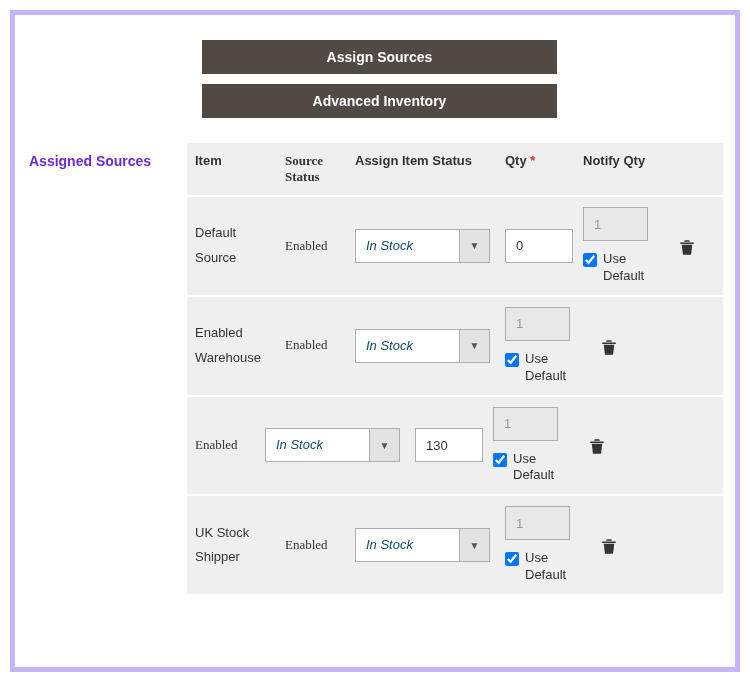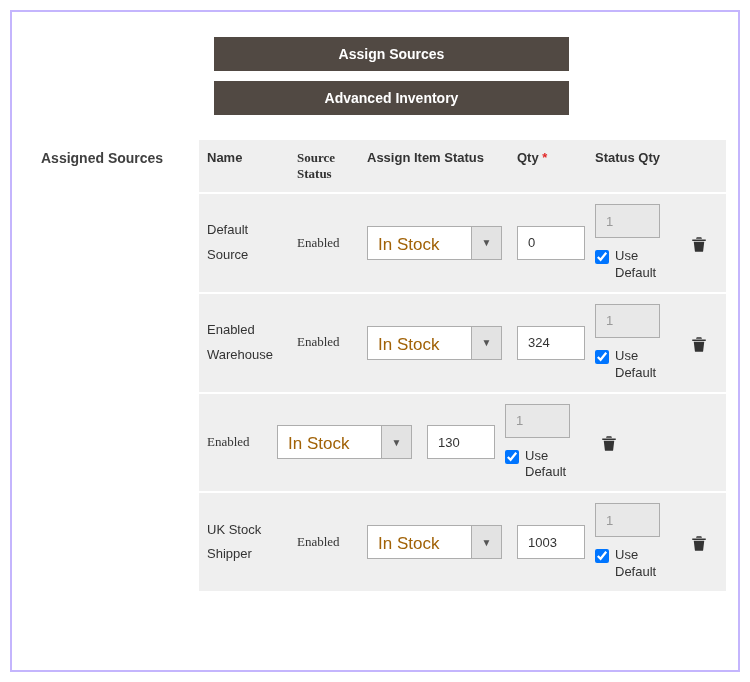--- a/index.html
+++ b/index.html
@@ -2,24 +2,24 @@
 <html><head>
   <meta charset="utf-8">
   <style>
     * { box-sizing: border-box; margin: 0; padding: 0; }
     body {
       font-family: -apple-system, BlinkMacSystemFont, 'Segoe UI', Helvetica, Arial, sans-serif;
       background: #fff;
       padding: 10px;
     }
     .outer {
-      border: 2px solid #c4b5fd;
+      border: 5px solid #c4b5fd;
       width: 730px;
       height: 662px;
-      padding: 25px 12px 15px 27px;
+      padding: 25px 12px 15px 12px;
       position: relative;
     }
     .top-buttons {
       margin-left: 175px;
     }
     .dark-button {
       display: block;
       width: 355px;
       background: #514943;
       color: #fff;
@@ -33,21 +33,21 @@
     }
     .main-row {
       display: flex;
       margin-top: 25px;
       align-items: flex-start;
     }
     .side-label {
       width: 160px;
       font-size: 14px;
       font-weight: 600;
-      color: #404040;
+      color: #6d28d9;
       padding-top: 10px;
       padding-left: 2px;
     }
     .grid {
       flex: 1;
       background: #efefef;
     }
     .grid-header, .grid-row {
       display: flex;
       padding: 10px 8px;
@@ -76,23 +76,24 @@
     }
     .select-wrap {
       display: flex;
       width: 135px;
       height: 34px;
       background: #fff;
       border: 1px solid #adadad;
     }
     .select-label {
       flex: 1;
-      font-size: 17px;
-      color: #a16207;
+      font-size: 13px;
+      color: #0c4a6e;
       padding: 8px 10px;
+      font-style: italic;
     }
     .select-caret {
       width: 30px;
       background: #e3e3e3;
       border-left: 1px solid #adadad;
       display: flex;
       align-items: center;
       justify-content: center;
       cursor: pointer;
       font-size: 10px;
@@ -155,27 +156,27 @@
   <div class="top-buttons">
     <button class="dark-button">Assign Sources</button>
     <button class="dark-button">Advanced Inventory</button>
   </div>
 
   <div class="main-row">
     <div class="side-label">Assigned Sources</div>
     <div class="grid">
 
       <div class="grid-header">
-        <div class="col-name">Name</div>
+        <div class="col-name">Item</div>
         <div class="col-status">Source Status</div>
         <div class="col-item">Assign Item Status</div>
         <div class="col-qty">
           <span>Qty</span> <span class="req-star">*</span>
         </div>
-        <div class="col-notify">Status Qty</div>
+        <div class="col-notify">Notify Qty</div>
         <div class="col-del"></div>
       </div>
 
       <div id="rows-container">
   <div class="grid-row">
     <div class="col-name cell-text">Default Source</div>
     <div class="col-status cell-text">Enabled</div>
     <div class="col-item">
       <div class="select-wrap">
         <div class="select-label">In Stock</div>
@@ -205,23 +206,20 @@
 
   <div class="grid-row">
     <div class="col-name cell-text">Enabled Warehouse</div>
     <div class="col-status cell-text">Enabled</div>
     <div class="col-item">
       <div class="select-wrap">
         <div class="select-label">In Stock</div>
         <div class="select-caret">▼</div>
       </div>
     </div>
-    <div class="col-qty">
-      <input class="qty-input" type="text" value="324" style="">
-    </div>
     <div class="col-notify">
       <div class="notify-box">
         <input class="notify-input" type="text" disabled="" value="1" style="">
         <label class="use-default-row">
           <input type="checkbox" checked="" style="">
           <span class="use-default-label">Use Default</span>
         </label>
       </div>
     </div>
     <div class="col-del">
@@ -264,23 +262,20 @@
 
   <div class="grid-row">
     <div class="col-name cell-text">UK Stock Shipper</div>
     <div class="col-status cell-text">Enabled</div>
     <div class="col-item">
       <div class="select-wrap">
         <div class="select-label">In Stock</div>
         <div class="select-caret">▼</div>
       </div>
     </div>
-    <div class="col-qty">
-      <input class="qty-input" type="text" value="1003" style="">
-    </div>
     <div class="col-notify">
       <div class="notify-box">
         <input class="notify-input" type="text" disabled="" value="1" style="">
         <label class="use-default-row">
           <input type="checkbox" checked="" style="">
           <span class="use-default-label">Use Default</span>
         </label>
       </div>
     </div>
     <div class="col-del">

